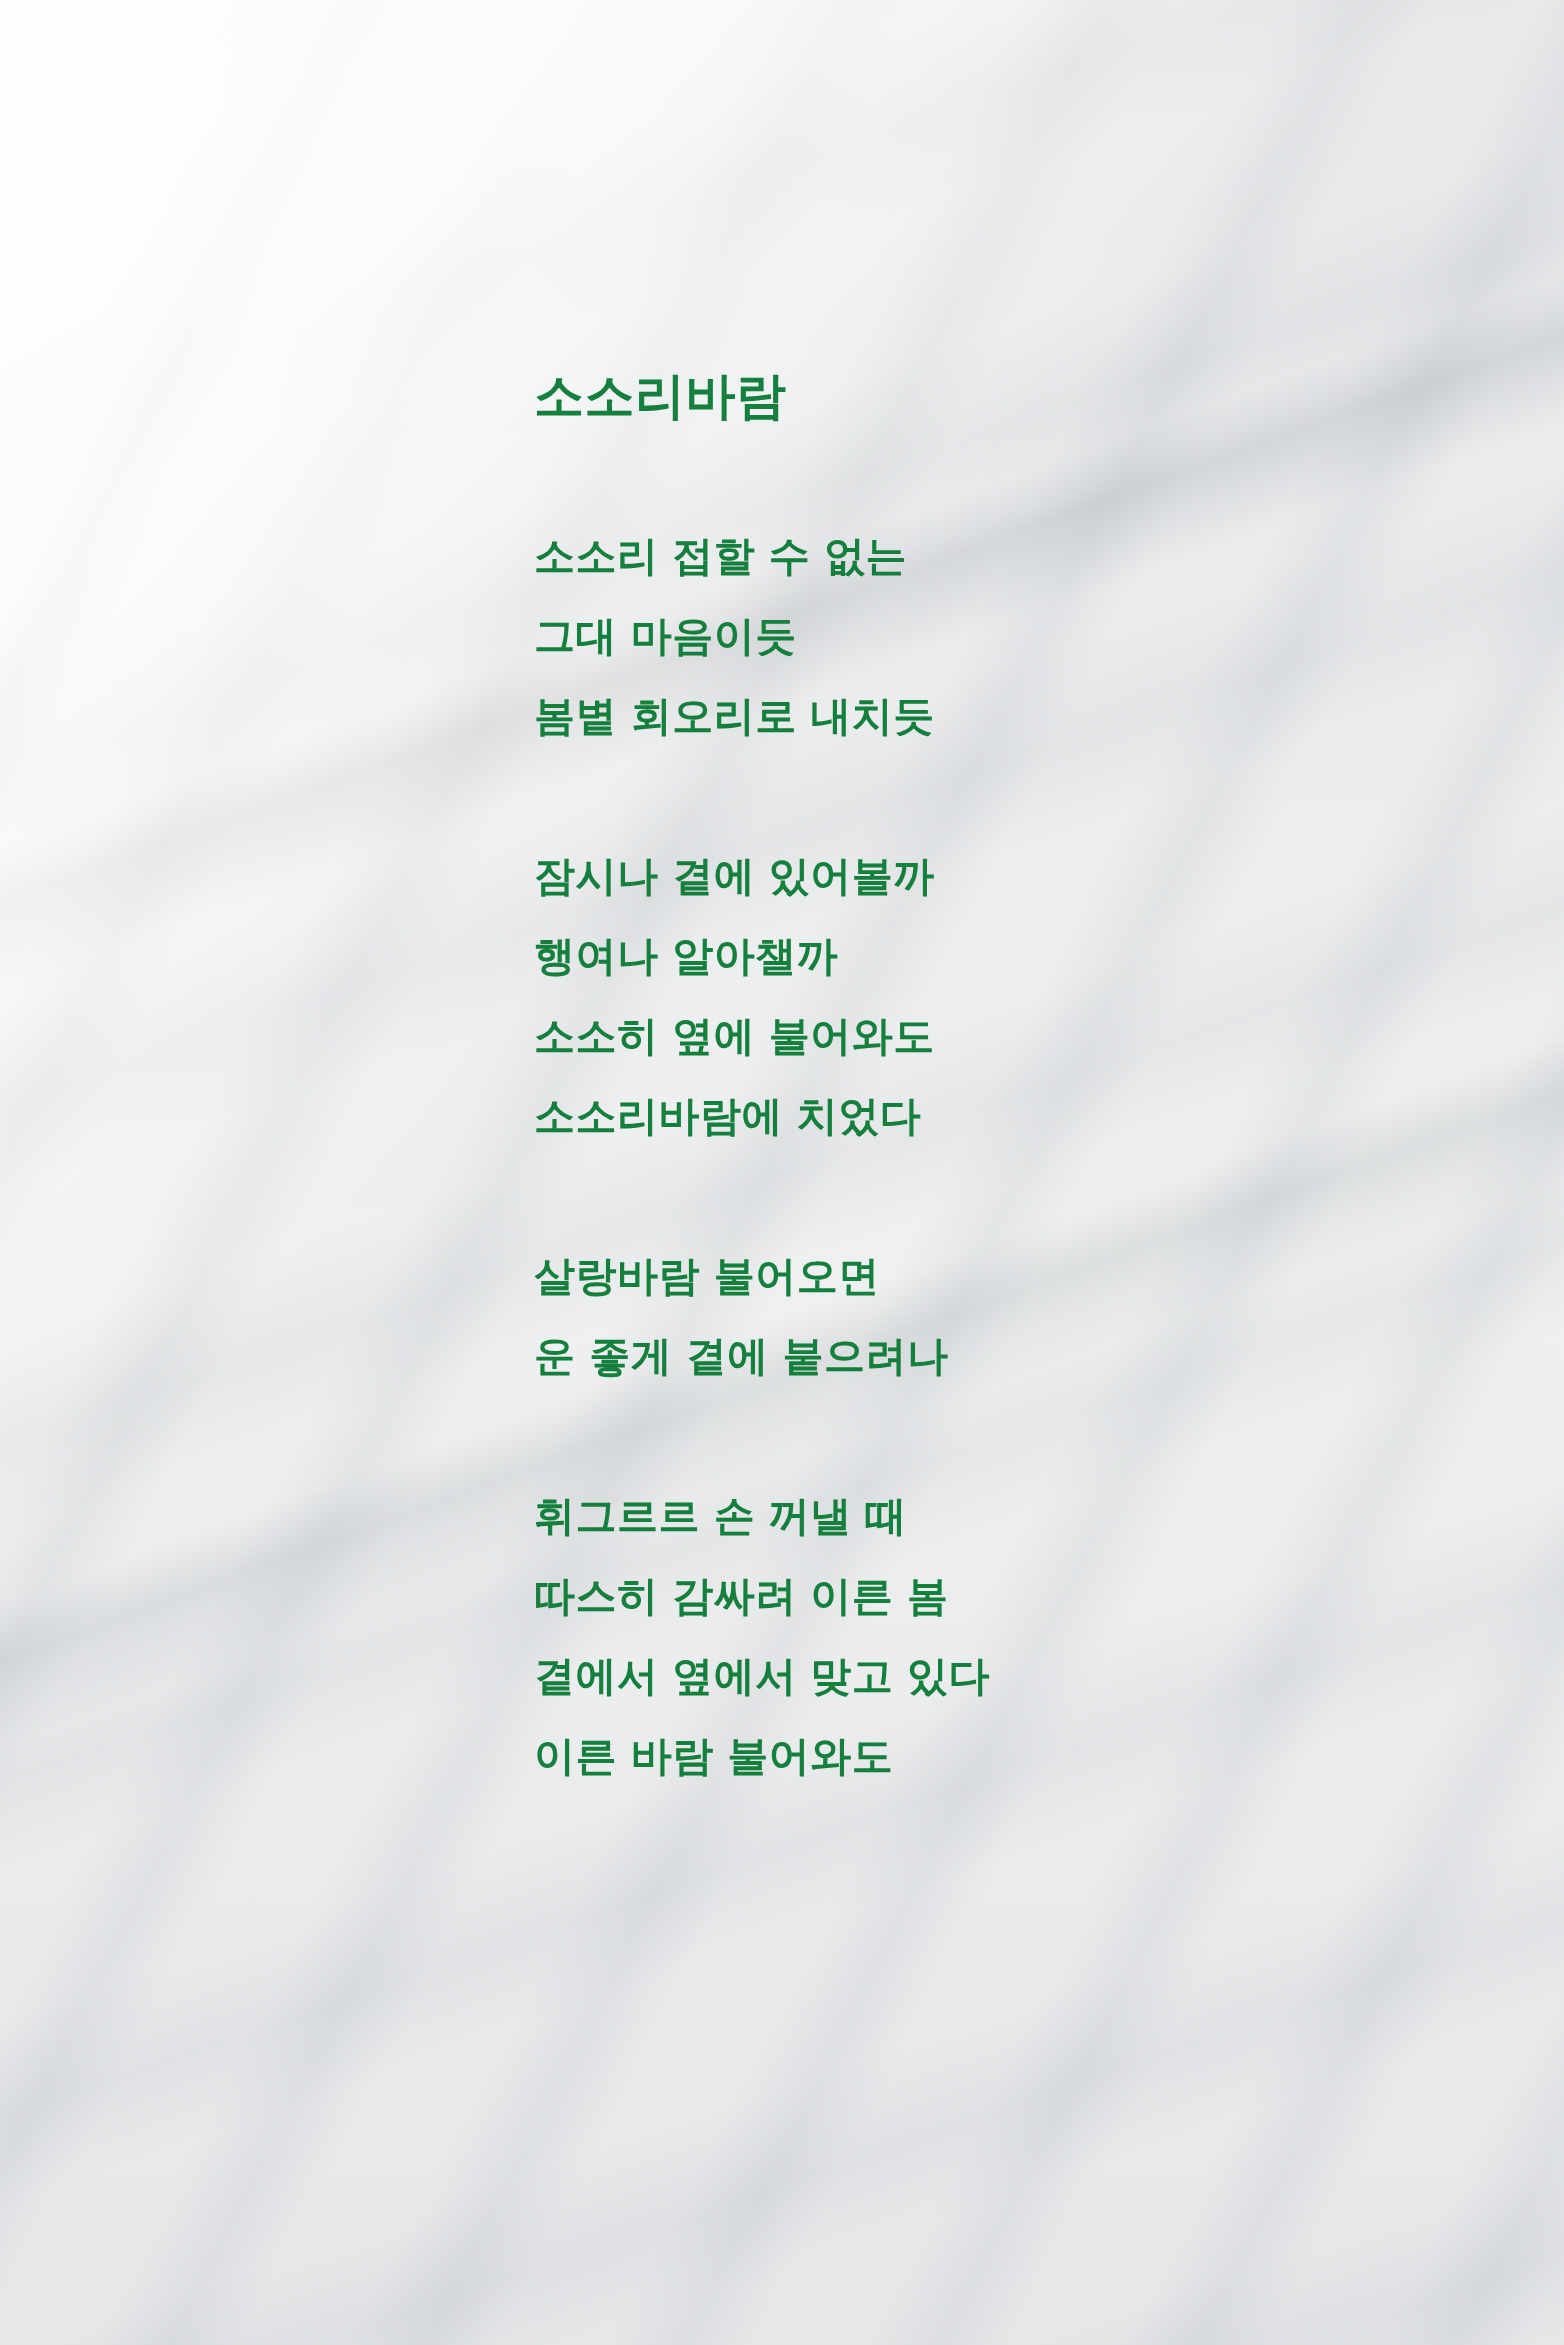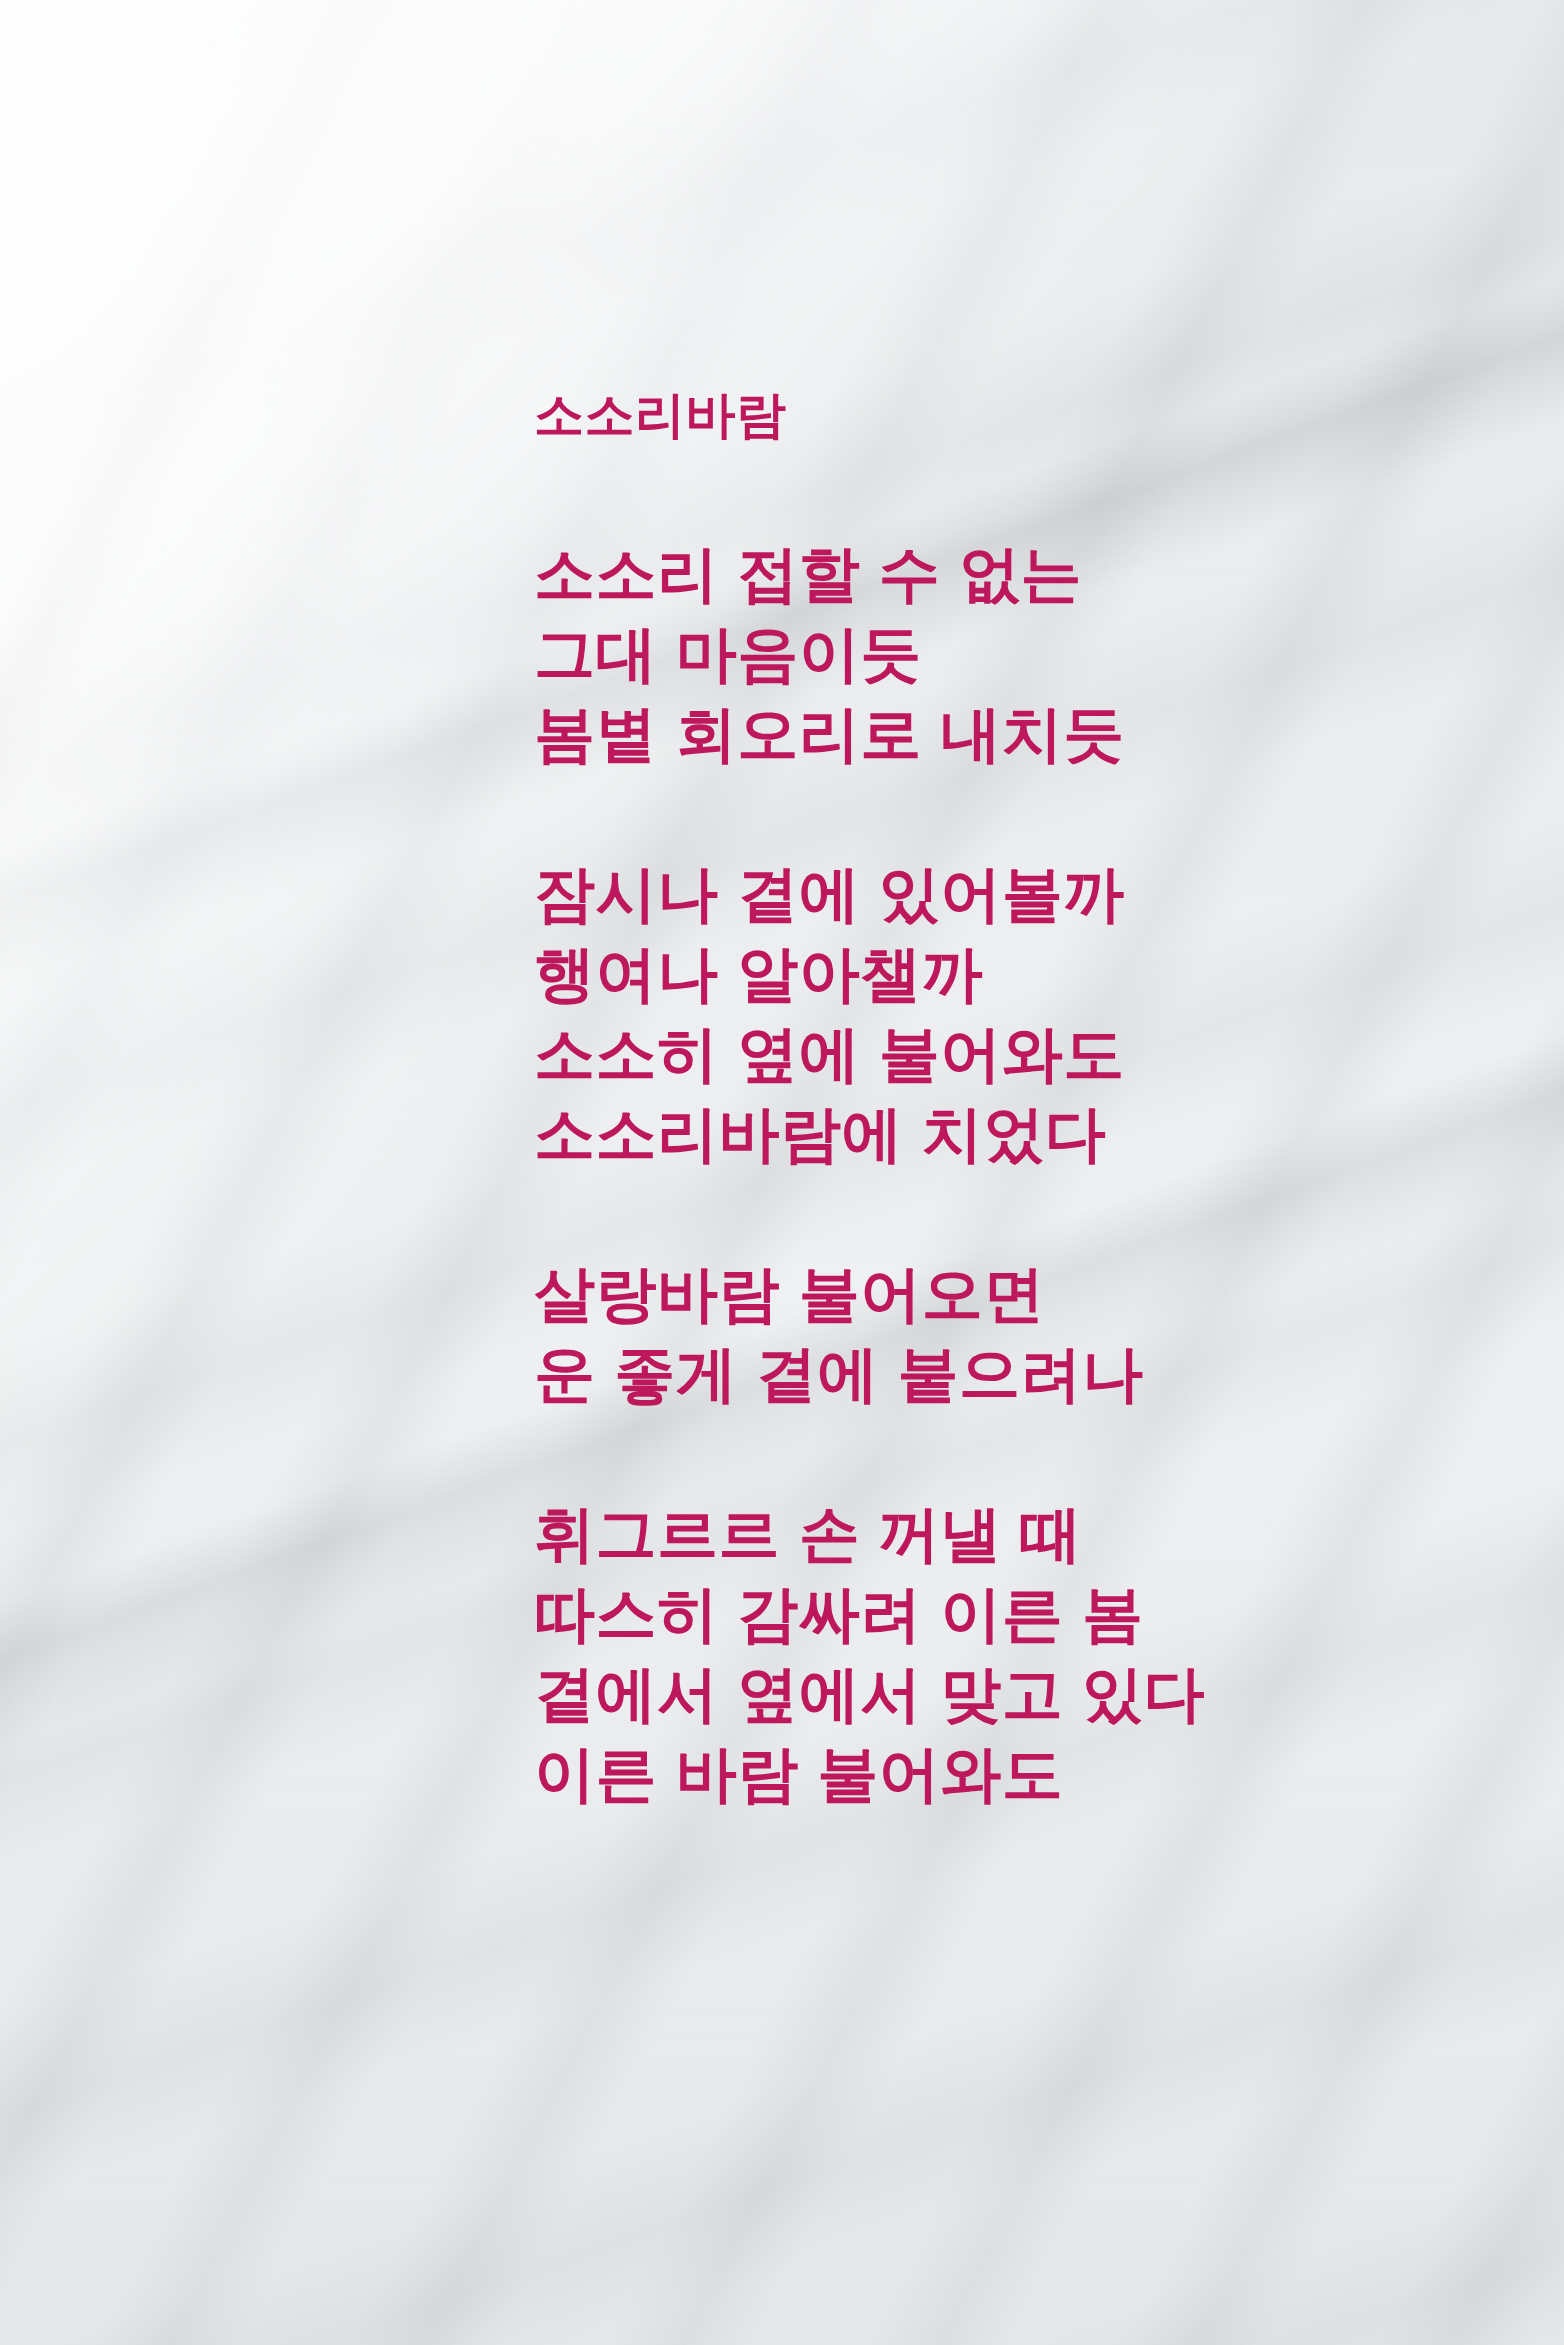--- a/index.html
+++ b/index.html
@@ -39,39 +39,39 @@
         rgba(118,122,129,0) 179px,
         rgba(118,122,129,0) 318px),
       
       linear-gradient(180deg, rgba(204,206,210,0.22) 0%, rgba(235,236,238,0.10) 55%, rgba(206,208,212,0.28) 100%);
   }
 
   
   .poem {
     position: absolute;
     left: 534px;
-    top: 375px;
-    color: #be185d;
+    top: 356px;
+    color: #15803d;
     font-weight: 700;
     letter-spacing: 0.5px;
     word-spacing: 0.18em;
     white-space: nowrap;
   }
   .poem-title {
     margin: 0 0 80px 0;
     font-size: 50px;
     line-height: 80px;
     font-weight: 800;
   }
   .stanza {
     margin: 0 0 80px 0;
   }
   .stanza p {
     margin: 0;
-    font-size: 61px;
+    font-size: 41px;
     line-height: 80px;
   }
 </style>
 </head>
 <body>
 
 <div class="fabric-bg"></div>
 
 <div class="poem">
   <h1 class="poem-title">소소리바람</h1>

